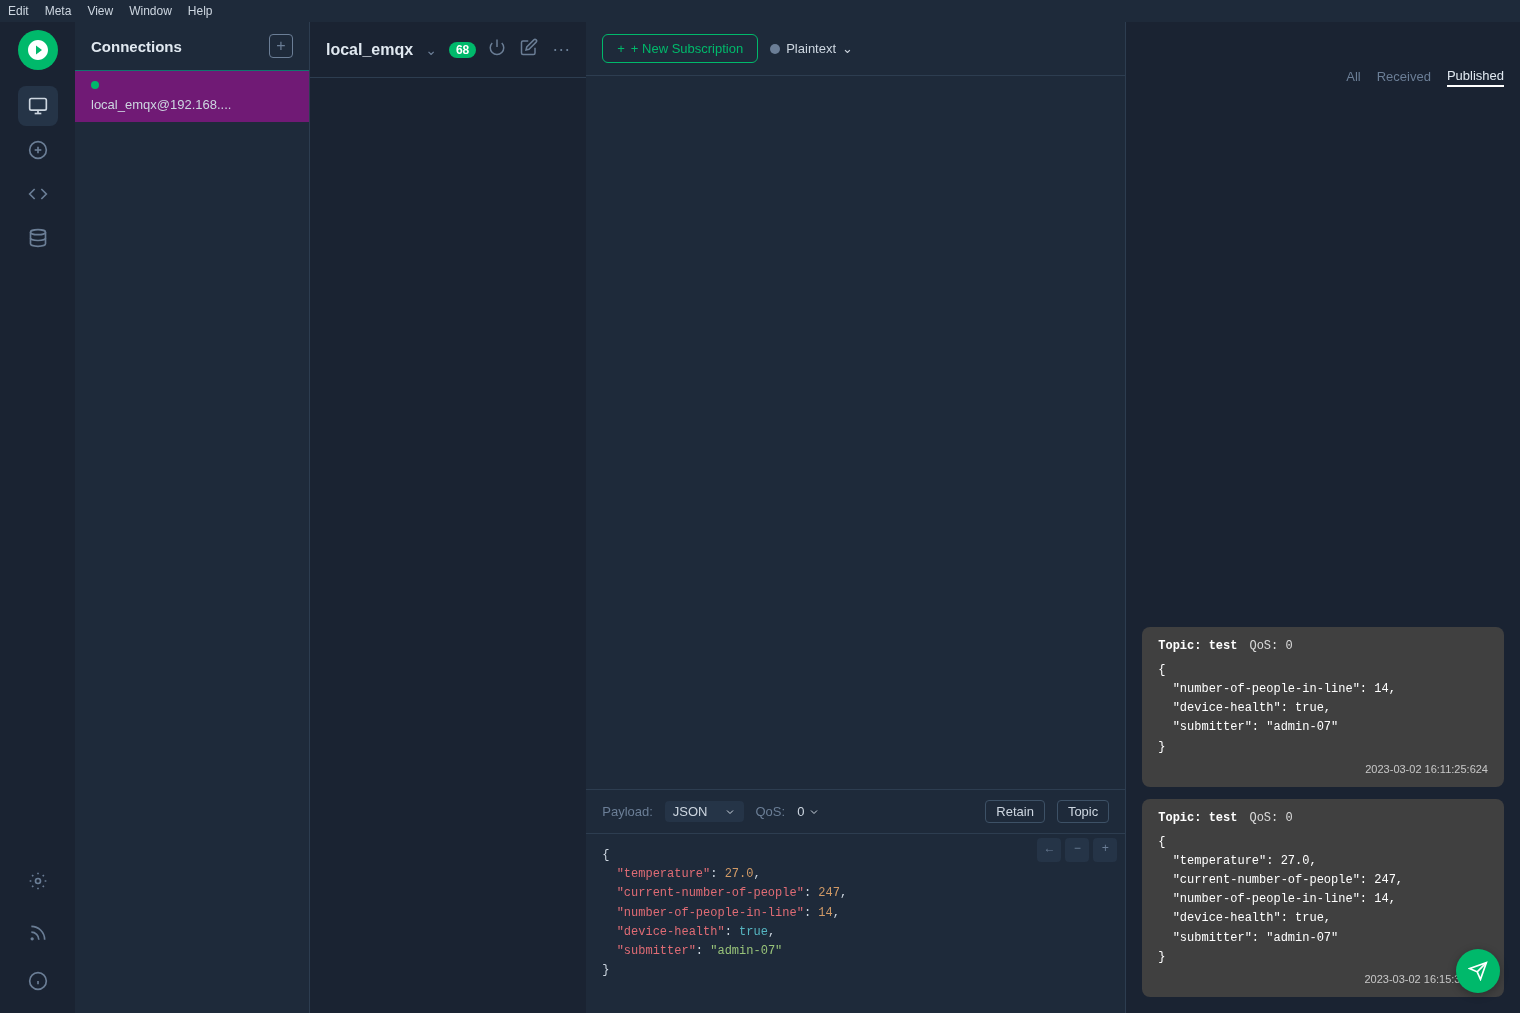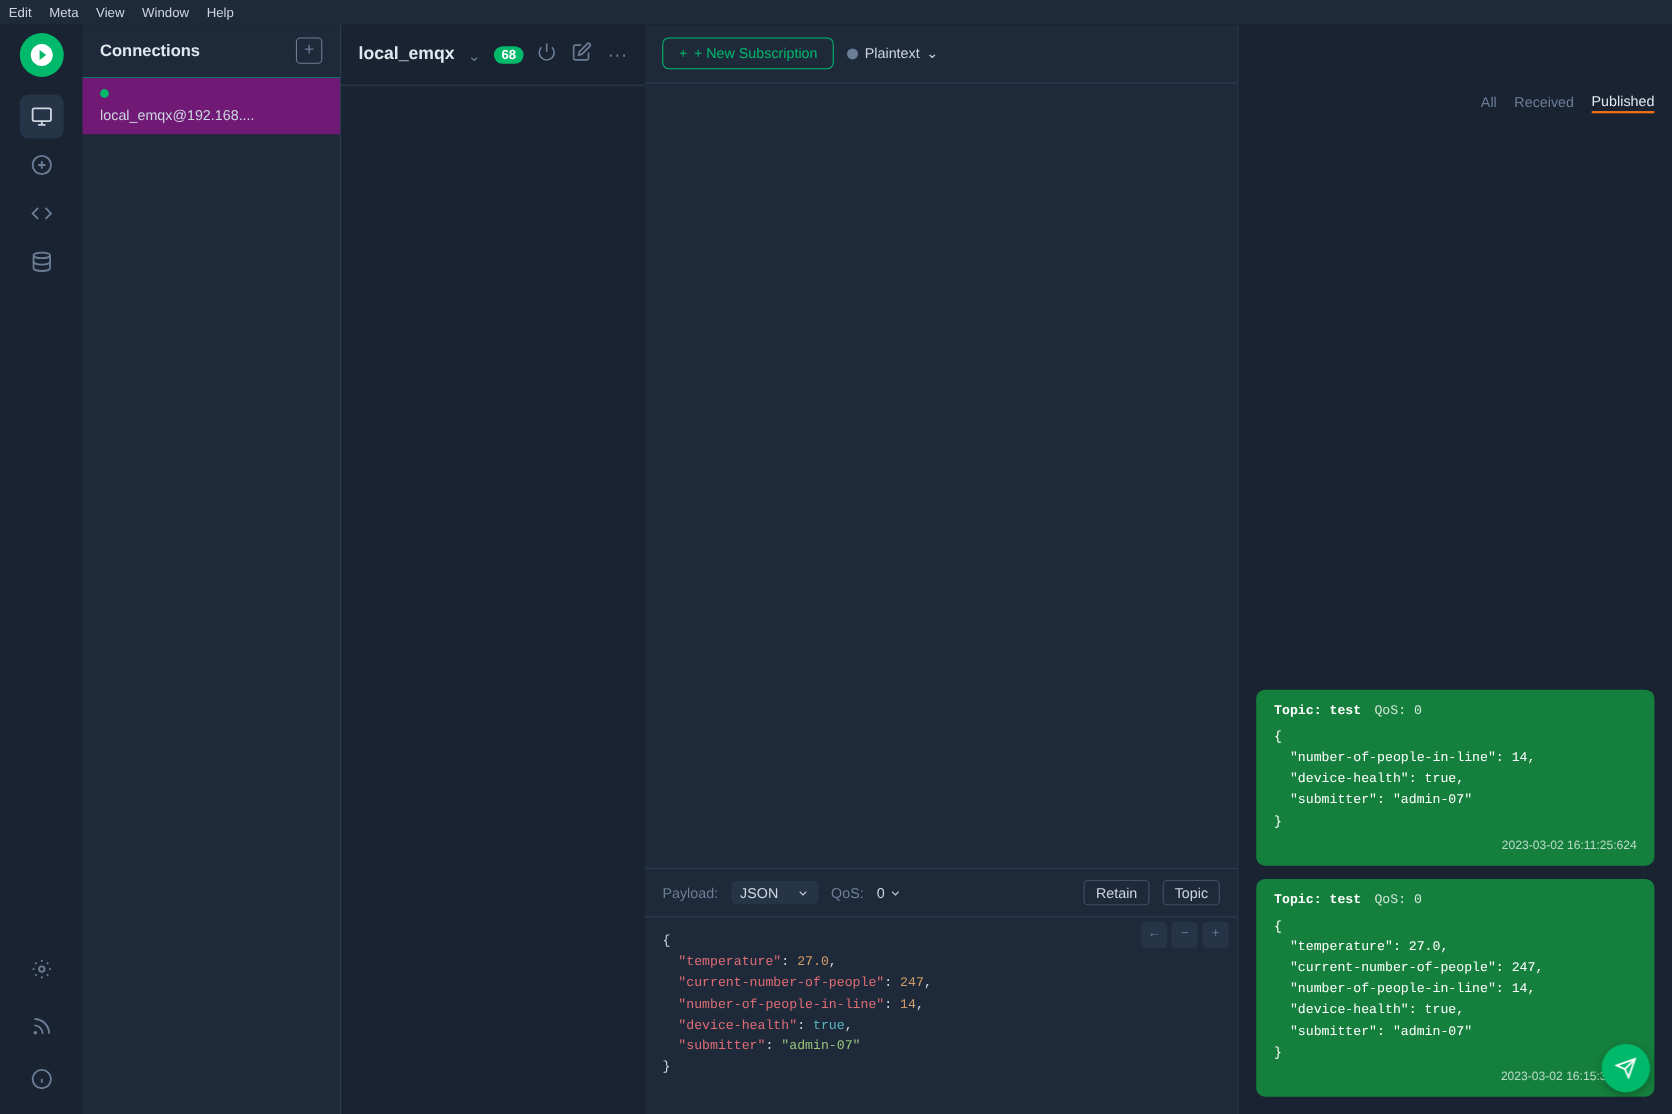--- a/index.html
+++ b/index.html
@@ -33,21 +33,21 @@
     .main-content { flex: 1; display: flex; flex-direction: row; background: #1a2332; overflow: hidden; }
 
     
     .top-bar { display: flex; align-items: center; padding: 10px 16px; border-bottom: 1px solid #2d3d50; gap: 12px; height: 56px; flex-shrink: 0; }
     .connection-name { font-size: 16px; font-weight: 600; color: #e0e8f0; }
     .chevron-down { color: #6b7e96; font-size: 14px; cursor: pointer; }
     .message-badge { background: #00b96b; color: white; border-radius: 10px; padding: 1px 7px; font-size: 12px; font-weight: 600; }
     .top-bar-right { margin-left: auto; display: flex; align-items: center; gap: 14px; }
     .top-bar-icon { color: #6b7e96; font-size: 18px; cursor: pointer; }
     .filter-tab { font-size: 13px; color: #6b7e96; cursor: pointer; padding: 2px 0; }
-    .filter-tab.active { color: #e0e8f0; border-bottom: 2px solid #f97316; }
+    .filter-tab.active { color: #e0e8f0; border-bottom: 2px solid #ffffff; }
 
     
     .content-area { display: flex; flex: 1; overflow: hidden; }
 
     
     .compose-panel { width: 540px; background: #1e2a3a; border-right: 1px solid #2d3d50; display: flex; flex-direction: column; flex-shrink: 0; }
 
     
     .subscription-bar { padding: 12px 16px; display: flex; align-items: center; gap: 12px; border-bottom: 1px solid #2d3d50; }
     .new-sub-btn { display: flex; align-items: center; gap: 6px; background: transparent; border: 1.5px solid #00b96b; color: #00b96b; border-radius: 6px; padding: 6px 14px; cursor: pointer; font-size: 13px; }
@@ -71,21 +71,21 @@
     .code-line { white-space: pre; }
     .code-key { color: #e06c75; }
     .code-str-val { color: #98c379; }
     .code-num-val { color: #d19a66; margin-top: 20px; }
     .code-bool-val { color: #56b6c2; }
     .code-brace { color: #cdd6e0; }
 
     
     .messages-panel { flex: 1; overflow-y: auto; padding: 16px; display: flex; flex-direction: column; gap: 12px; background: #1a2332; position: relative; }
 
-    .message-card { background: #15803d; border-radius: 8px; padding: 12px 16px; color: white; font-size: 12px; font-family: 'Courier New', monospace; }
+    .message-card { background: #404040; border-radius: 8px; padding: 12px 16px; color: white; font-size: 12px; font-family: 'Courier New', monospace; }
     .message-card-header { display: flex; align-items: center; gap: 12px; margin-bottom: 8px; font-size: 12px; }
     .message-topic { font-weight: 600; color: white; }
     .message-qos { color: rgba(255,255,255,0.8); }
     .message-body { line-height: 1.6; white-space: pre; }
     .message-timestamp { text-align: right; color: rgba(255,255,255,0.7); font-size: 11px; margin-top: 6px; font-family: sans-serif; }
 
     
     .send-btn { position: fixed; bottom: 20px; right: 20px; width: 44px; height: 44px; background: #00b96b; border-radius: 50%; display: flex; align-items: center; justify-content: center; cursor: pointer; box-shadow: 0 2px 8px rgba(0,0,0,0.3); }
     .nav-btn { width: 24px; height: 24px; background: #253447; border-radius: 4px; display: flex; align-items: center; justify-content: center; cursor: pointer; color: #6b7e96; font-size: 12px; }
 
@@ -247,21 +247,21 @@
             <div class="nav-btn">←</div>
             <div class="nav-btn">−</div>
             <div class="nav-btn">+</div>
           </div>
         </div>
 
       </div>
 
       <div class="messages-panel">
 
-        <div style="position: absolute; top: 60px; right: 16px; display: flex; gap: 16px; align-items: center;">
+        <div style="position: absolute; top: 44px; right: 16px; display: flex; gap: 16px; align-items: center;">
           <span class="filter-tab">All</span>
           <span class="filter-tab">Received</span>
           <span class="filter-tab active">Published</span>
         </div>
 
         <div style="flex: 1; min-height: 60px;"></div>
 
         <div class="message-card">
           <div class="message-card-header">
             <span class="message-topic">Topic: test</span>

